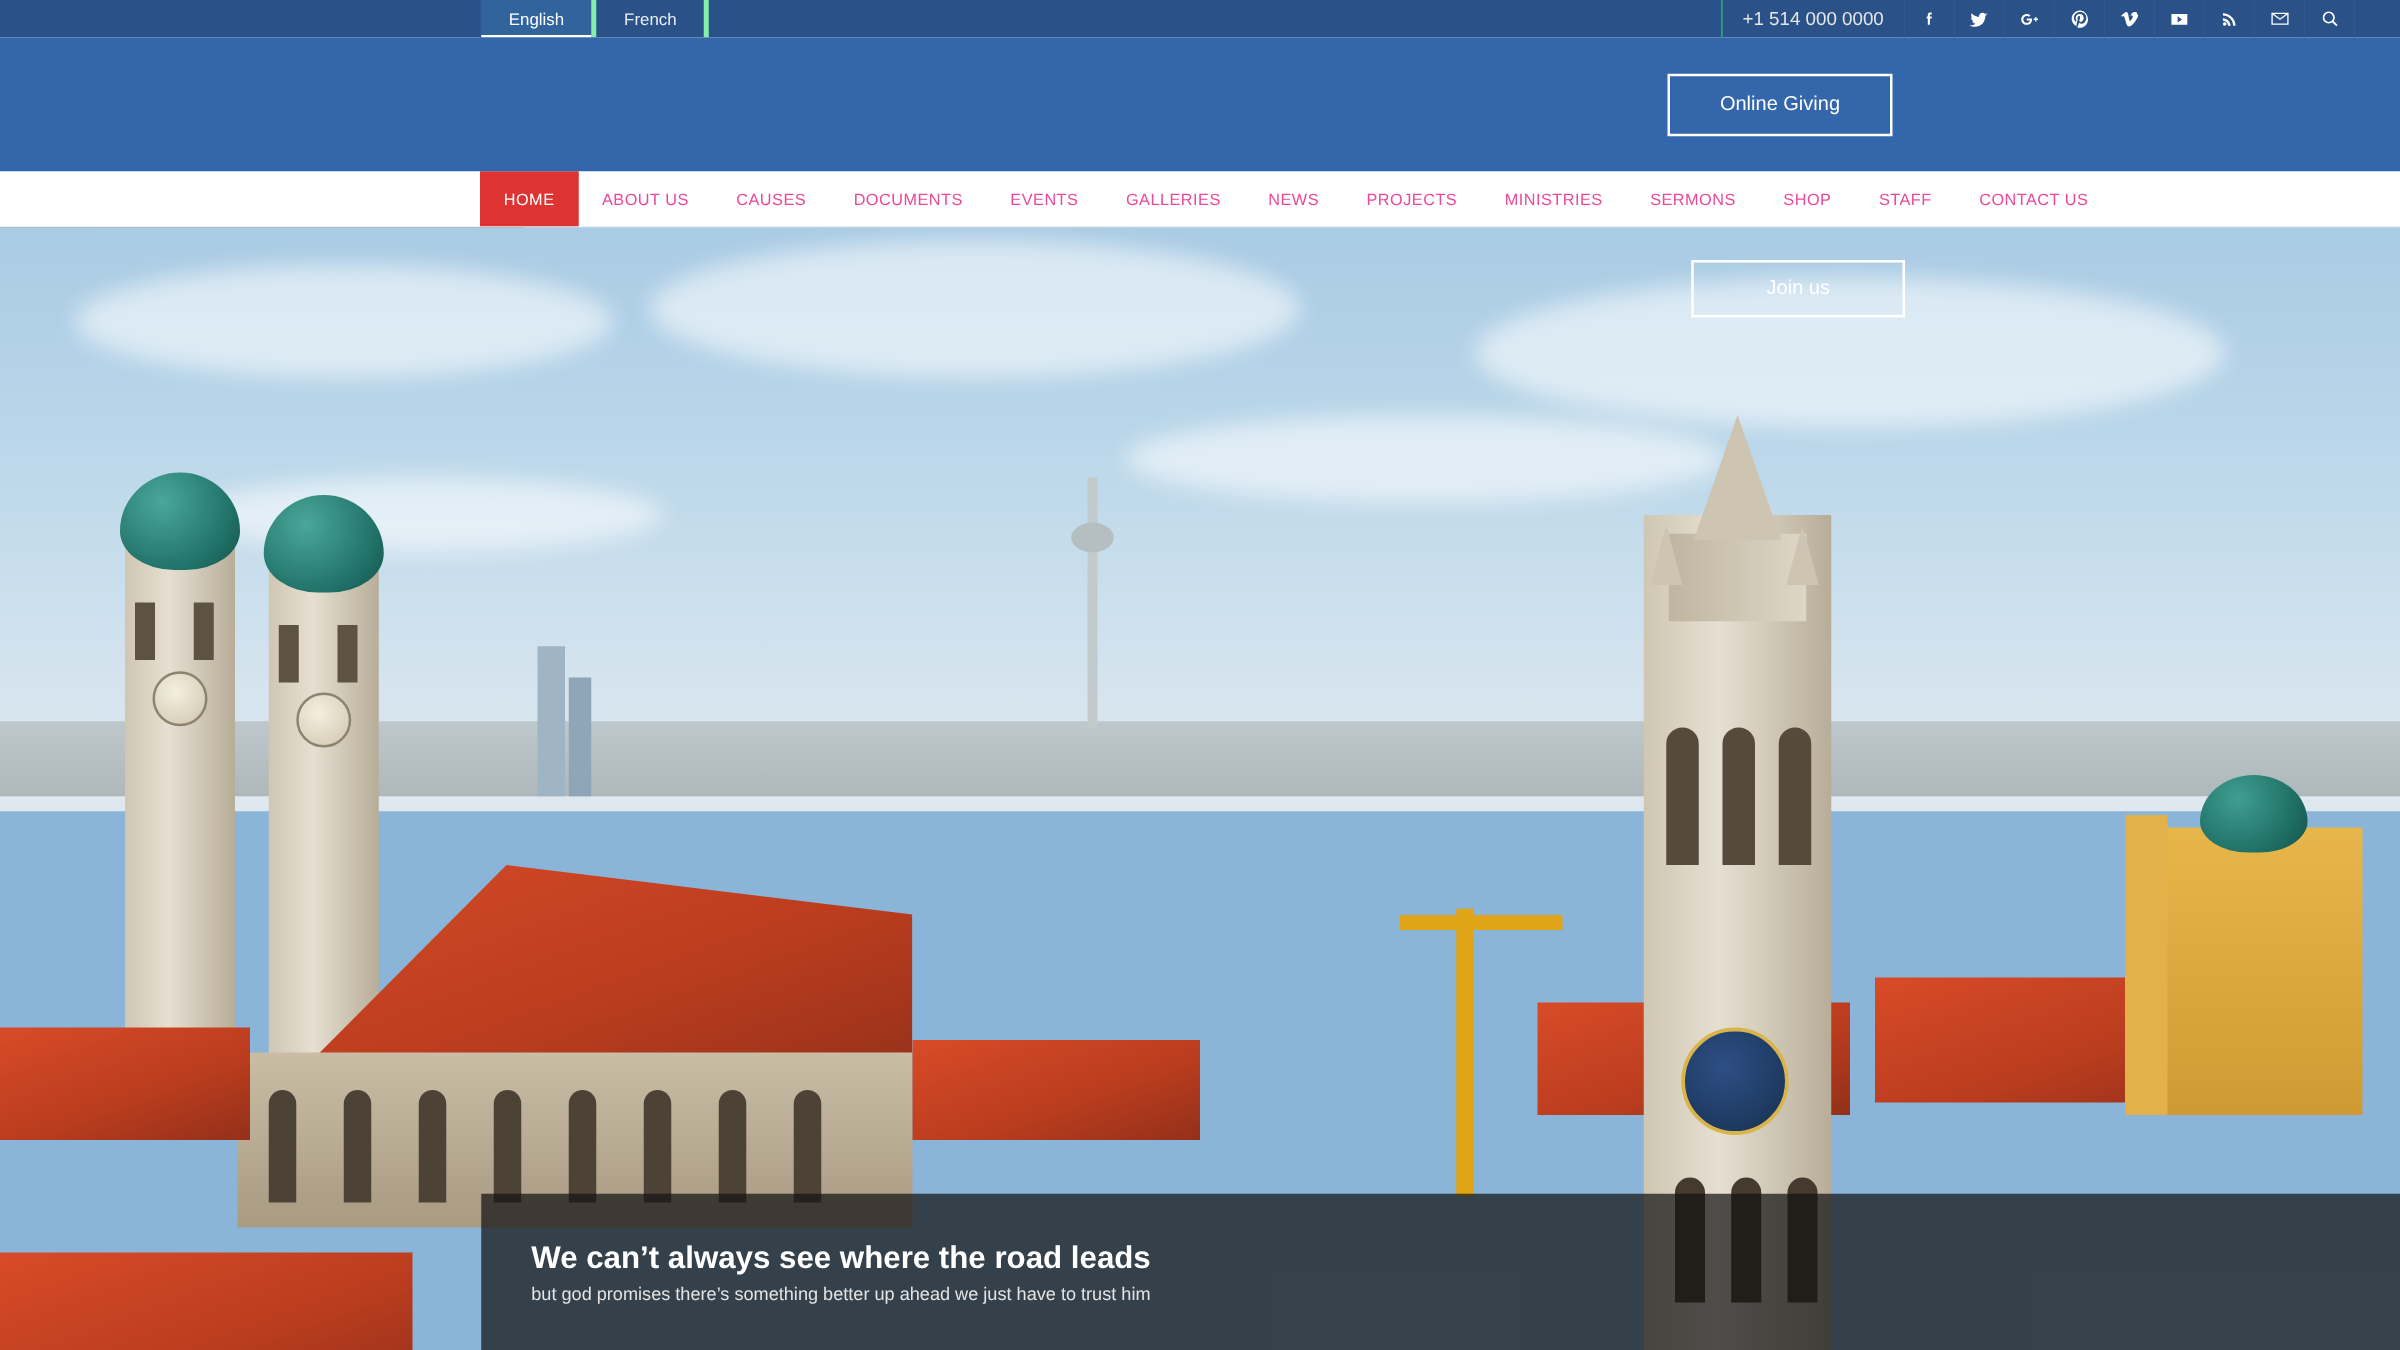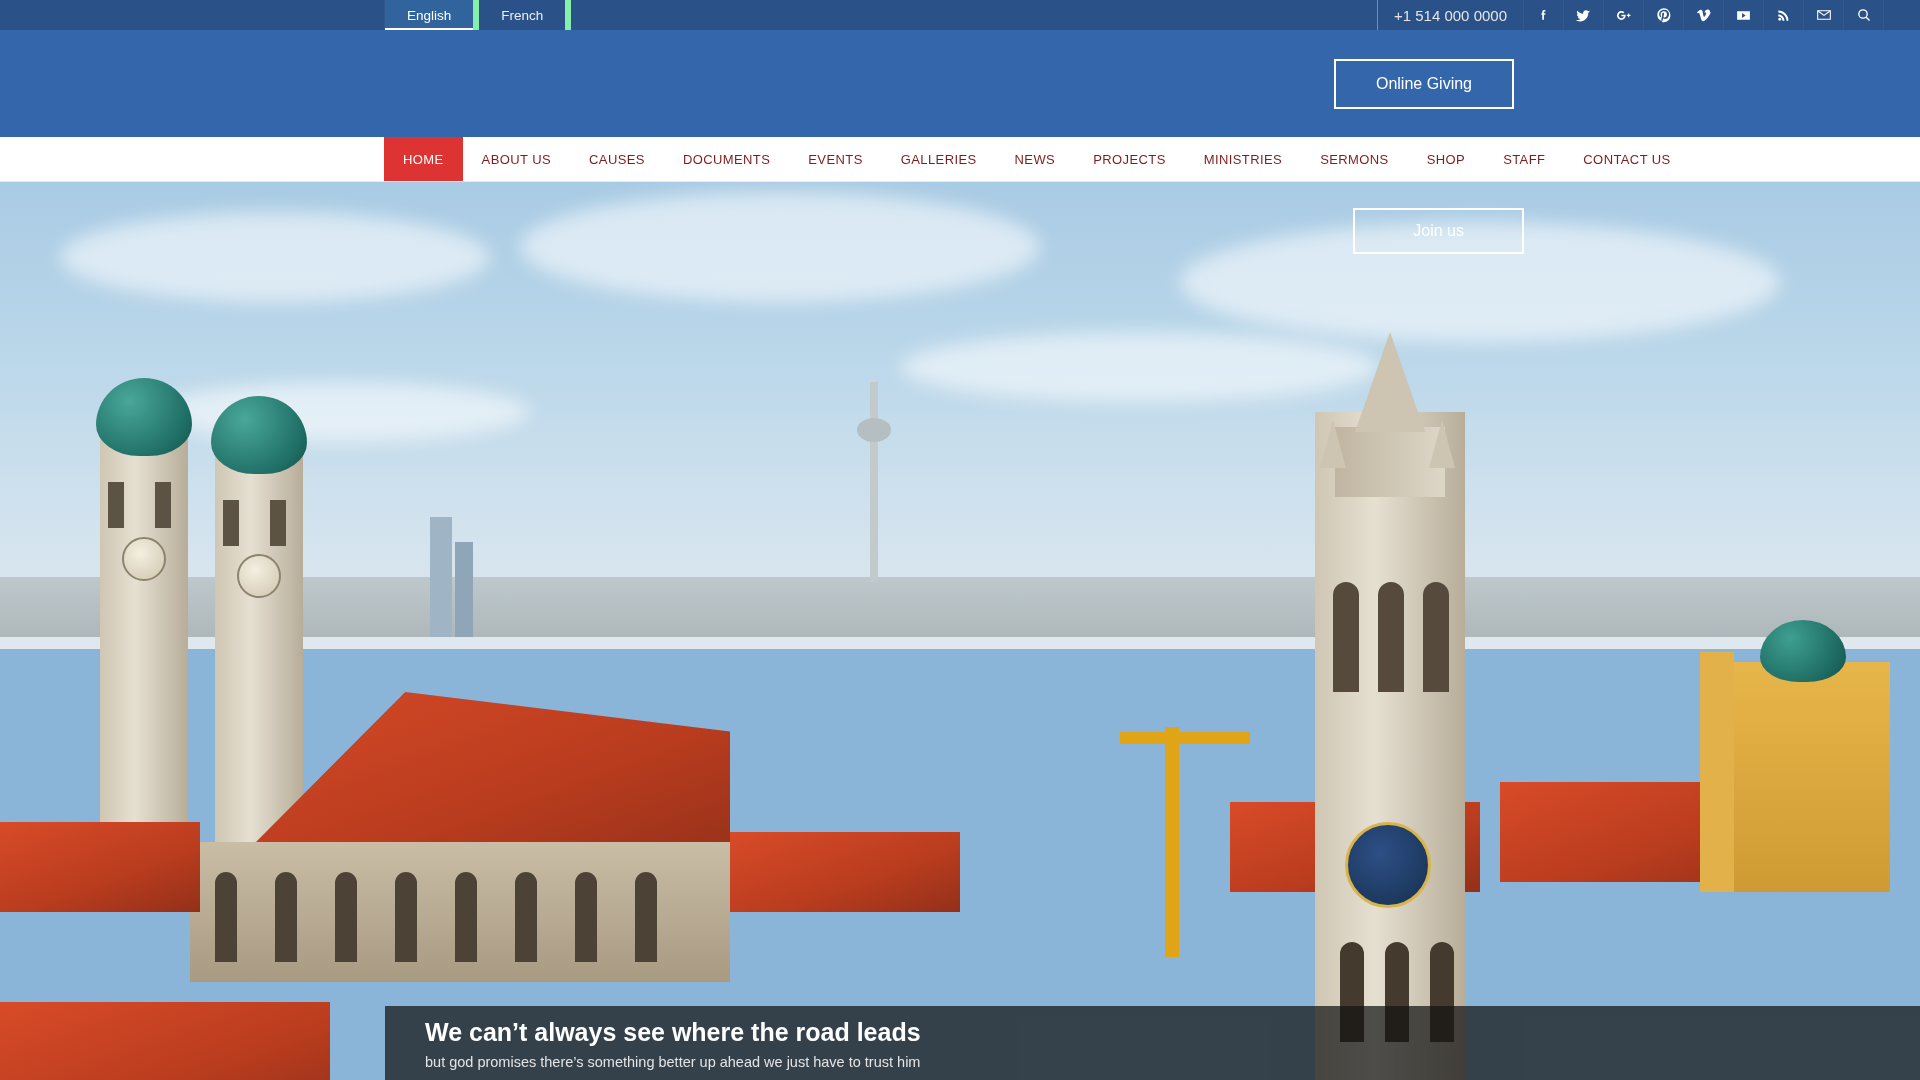--- a/index.html
+++ b/index.html
@@ -19,21 +19,21 @@
     position: relative;
   }
   .lang-tabs { display: flex; margin-left: 384px; align-items: stretch; }
   .lang-tab {
     padding: 0 22px;
     display: flex; align-items: center;
     font-size: 13.5px;
     color: #e9eef6;
     cursor: pointer;
     position: relative;
-    border-right: 6px solid #86efac;
+    border-right: 4px solid #86efac;
   }
   .lang-tab:first-child { border-left: 1px solid #32598f; }
   .lang-tab.active { background: #31639d; color: #ffffff; }
   .lang-tab.active::after {
     content: ""; position: absolute; left: 0; right: 0; bottom: 0;
     height: 2px; background: #ffffff;
   }
 
   .topbar-right {
     margin-left: auto;
@@ -104,21 +104,21 @@
     background: #ffffff;
     display: flex; align-items: stretch;
     border-bottom: 1px solid #eaeaea;
   }
   .nav-inner { margin-left: 384px; display: flex; align-items: stretch; }
   .nav-item {
     display: flex; align-items: center;
     padding: 0 19px;
     font-size: 13px;
     letter-spacing: 0.4px;
-    color: #7f1d1d;
+    color: #ec4899;
     cursor: pointer;
     white-space: nowrap;
   }
   .nav-item.active { background: #dd3333; color: #ffffff; }
 
   
   .hero {
     position: relative;
     height: 898px;
     overflow: hidden;
@@ -165,21 +165,21 @@
   .clock-blue {
     position: absolute; border-radius: 50%;
     background: radial-gradient(circle at 40% 35%, #2e4f86, #16304f);
     border: 3px solid #d9b44a;
   }
 
   
   .caption-bar {
     position: absolute;
     left: 385px; right: 0; bottom: 0;
-    height: 74px;
+    height: 125px;
     background: rgba(20,20,20,0.72);
     display: flex; align-items: center;
   }
   .caption-text { margin-left: 40px; }
   .caption-title {
     color: #ffffff; font-size: 25px; font-weight: bold; line-height: 1.2;
   }
   .caption-sub {
     color: #e4e4e4; font-size: 14.5px; margin-top: 7px;
   }

